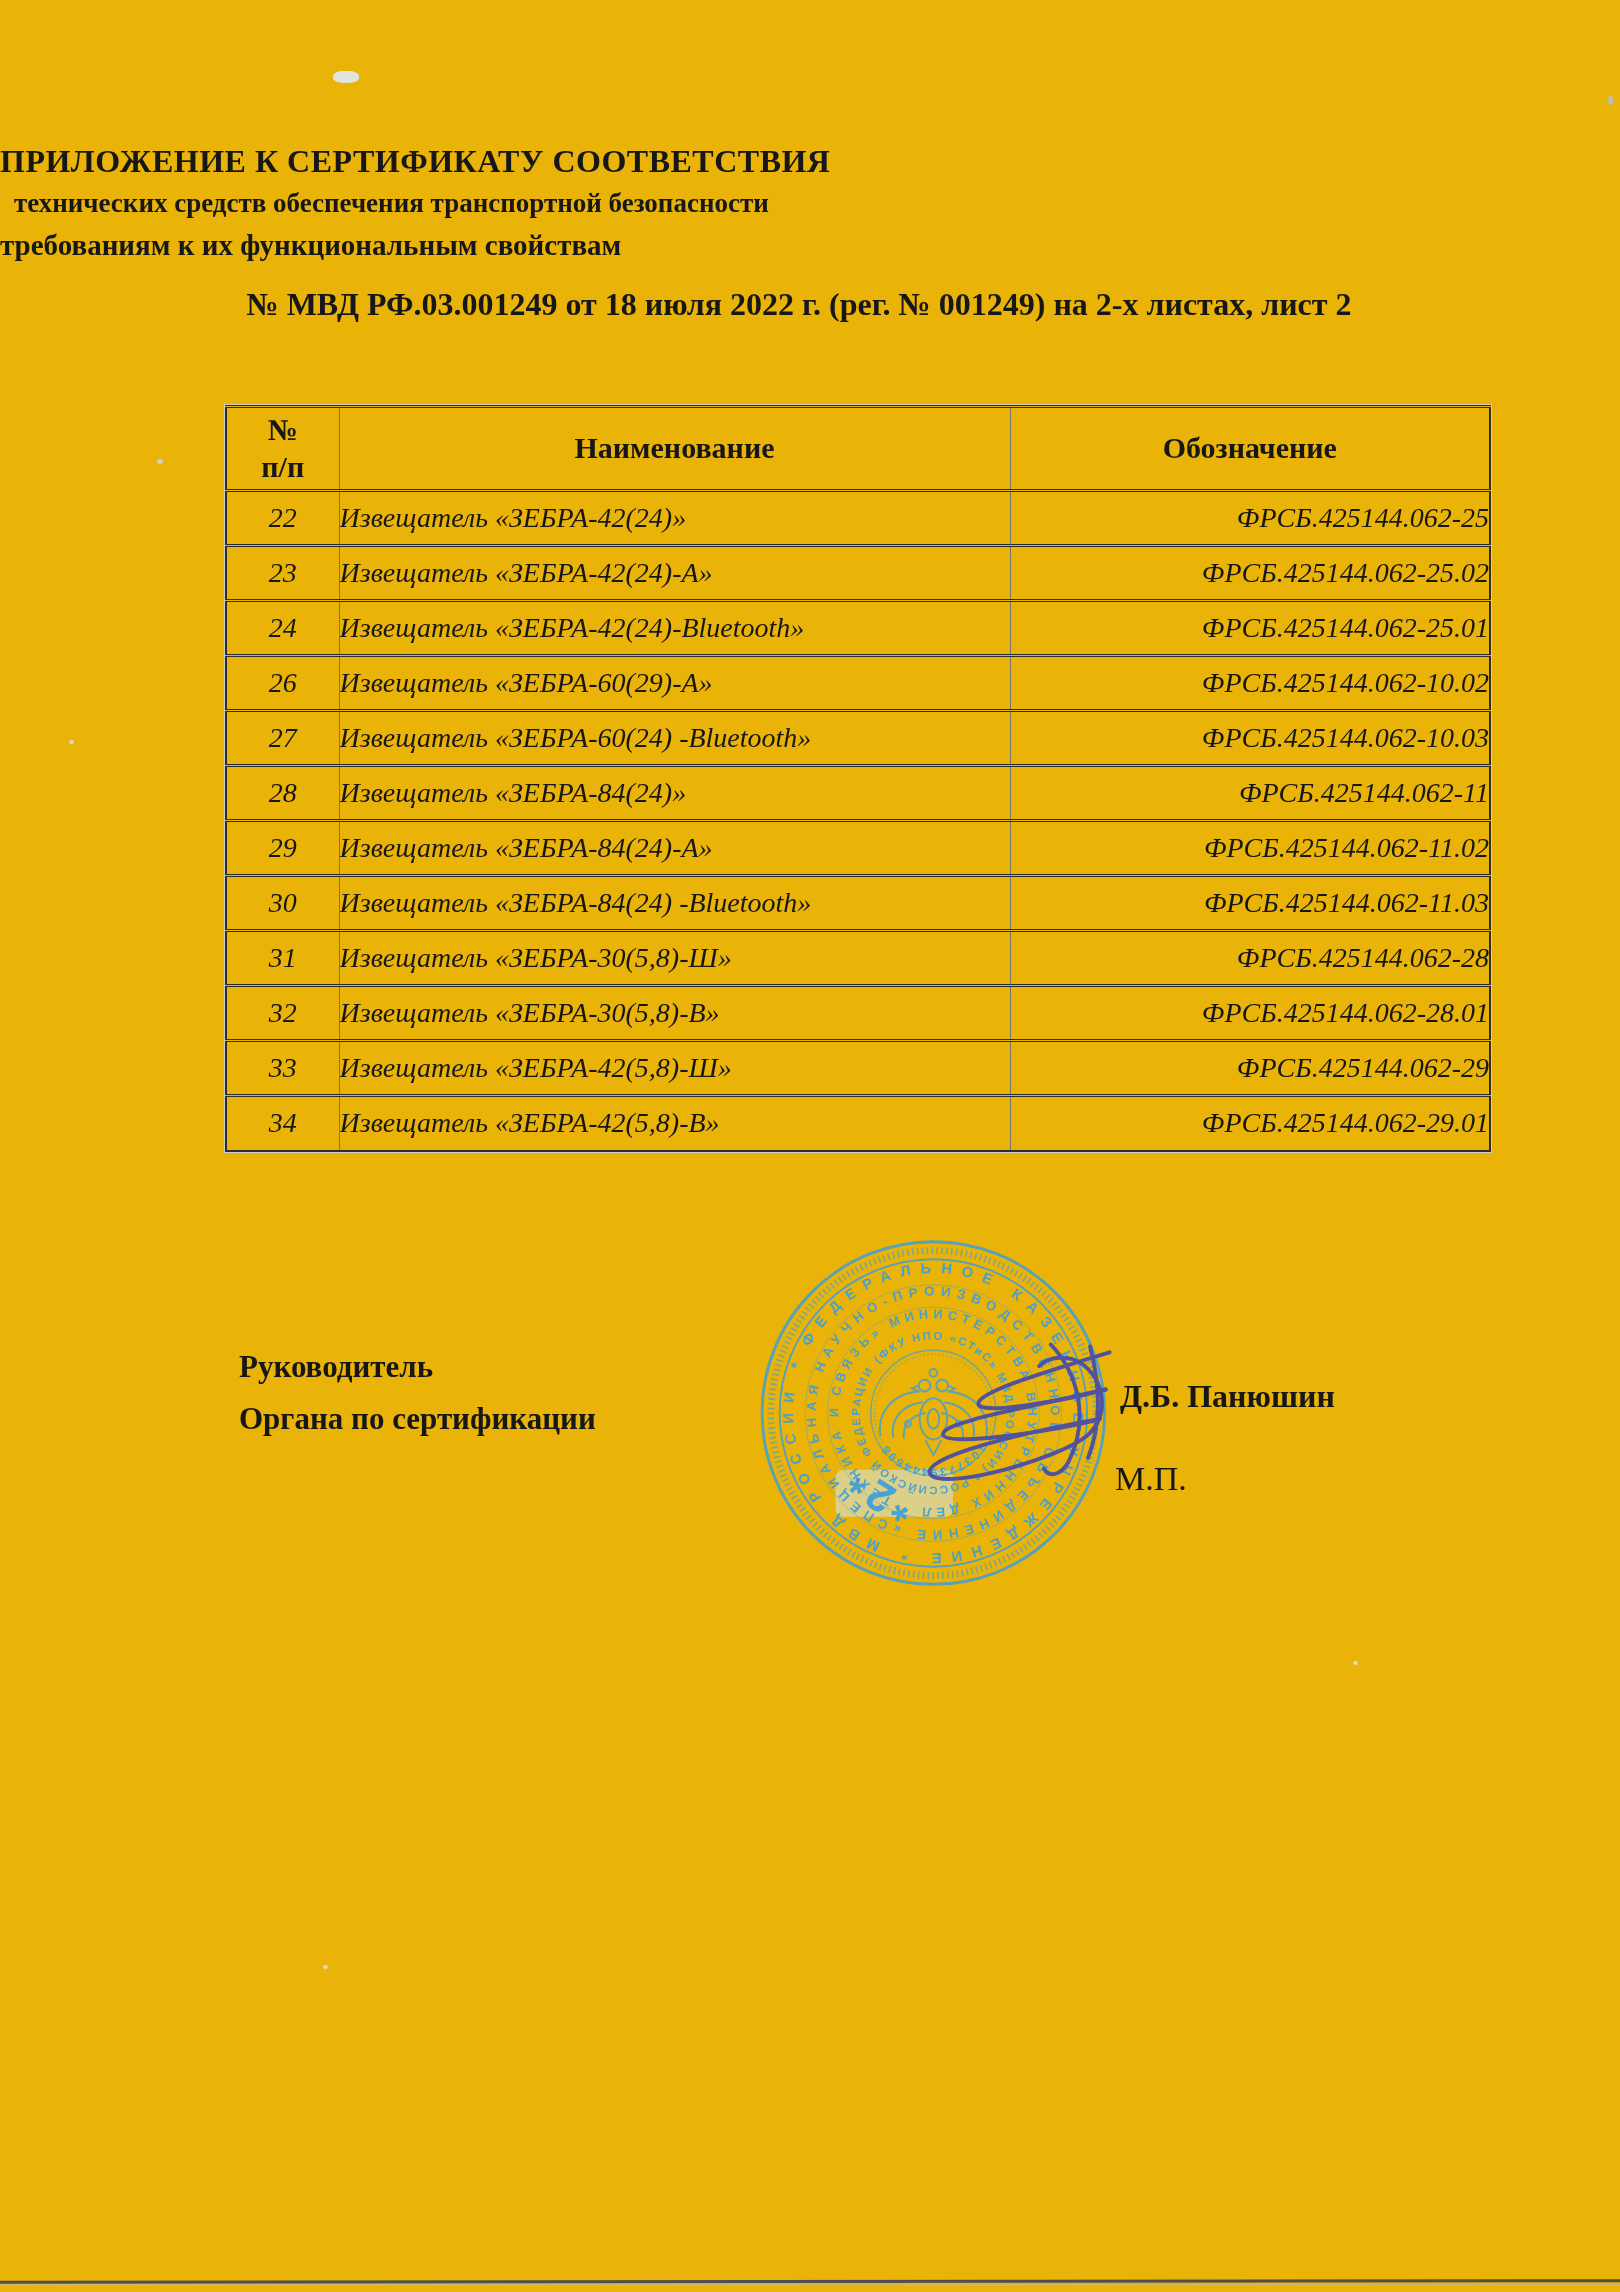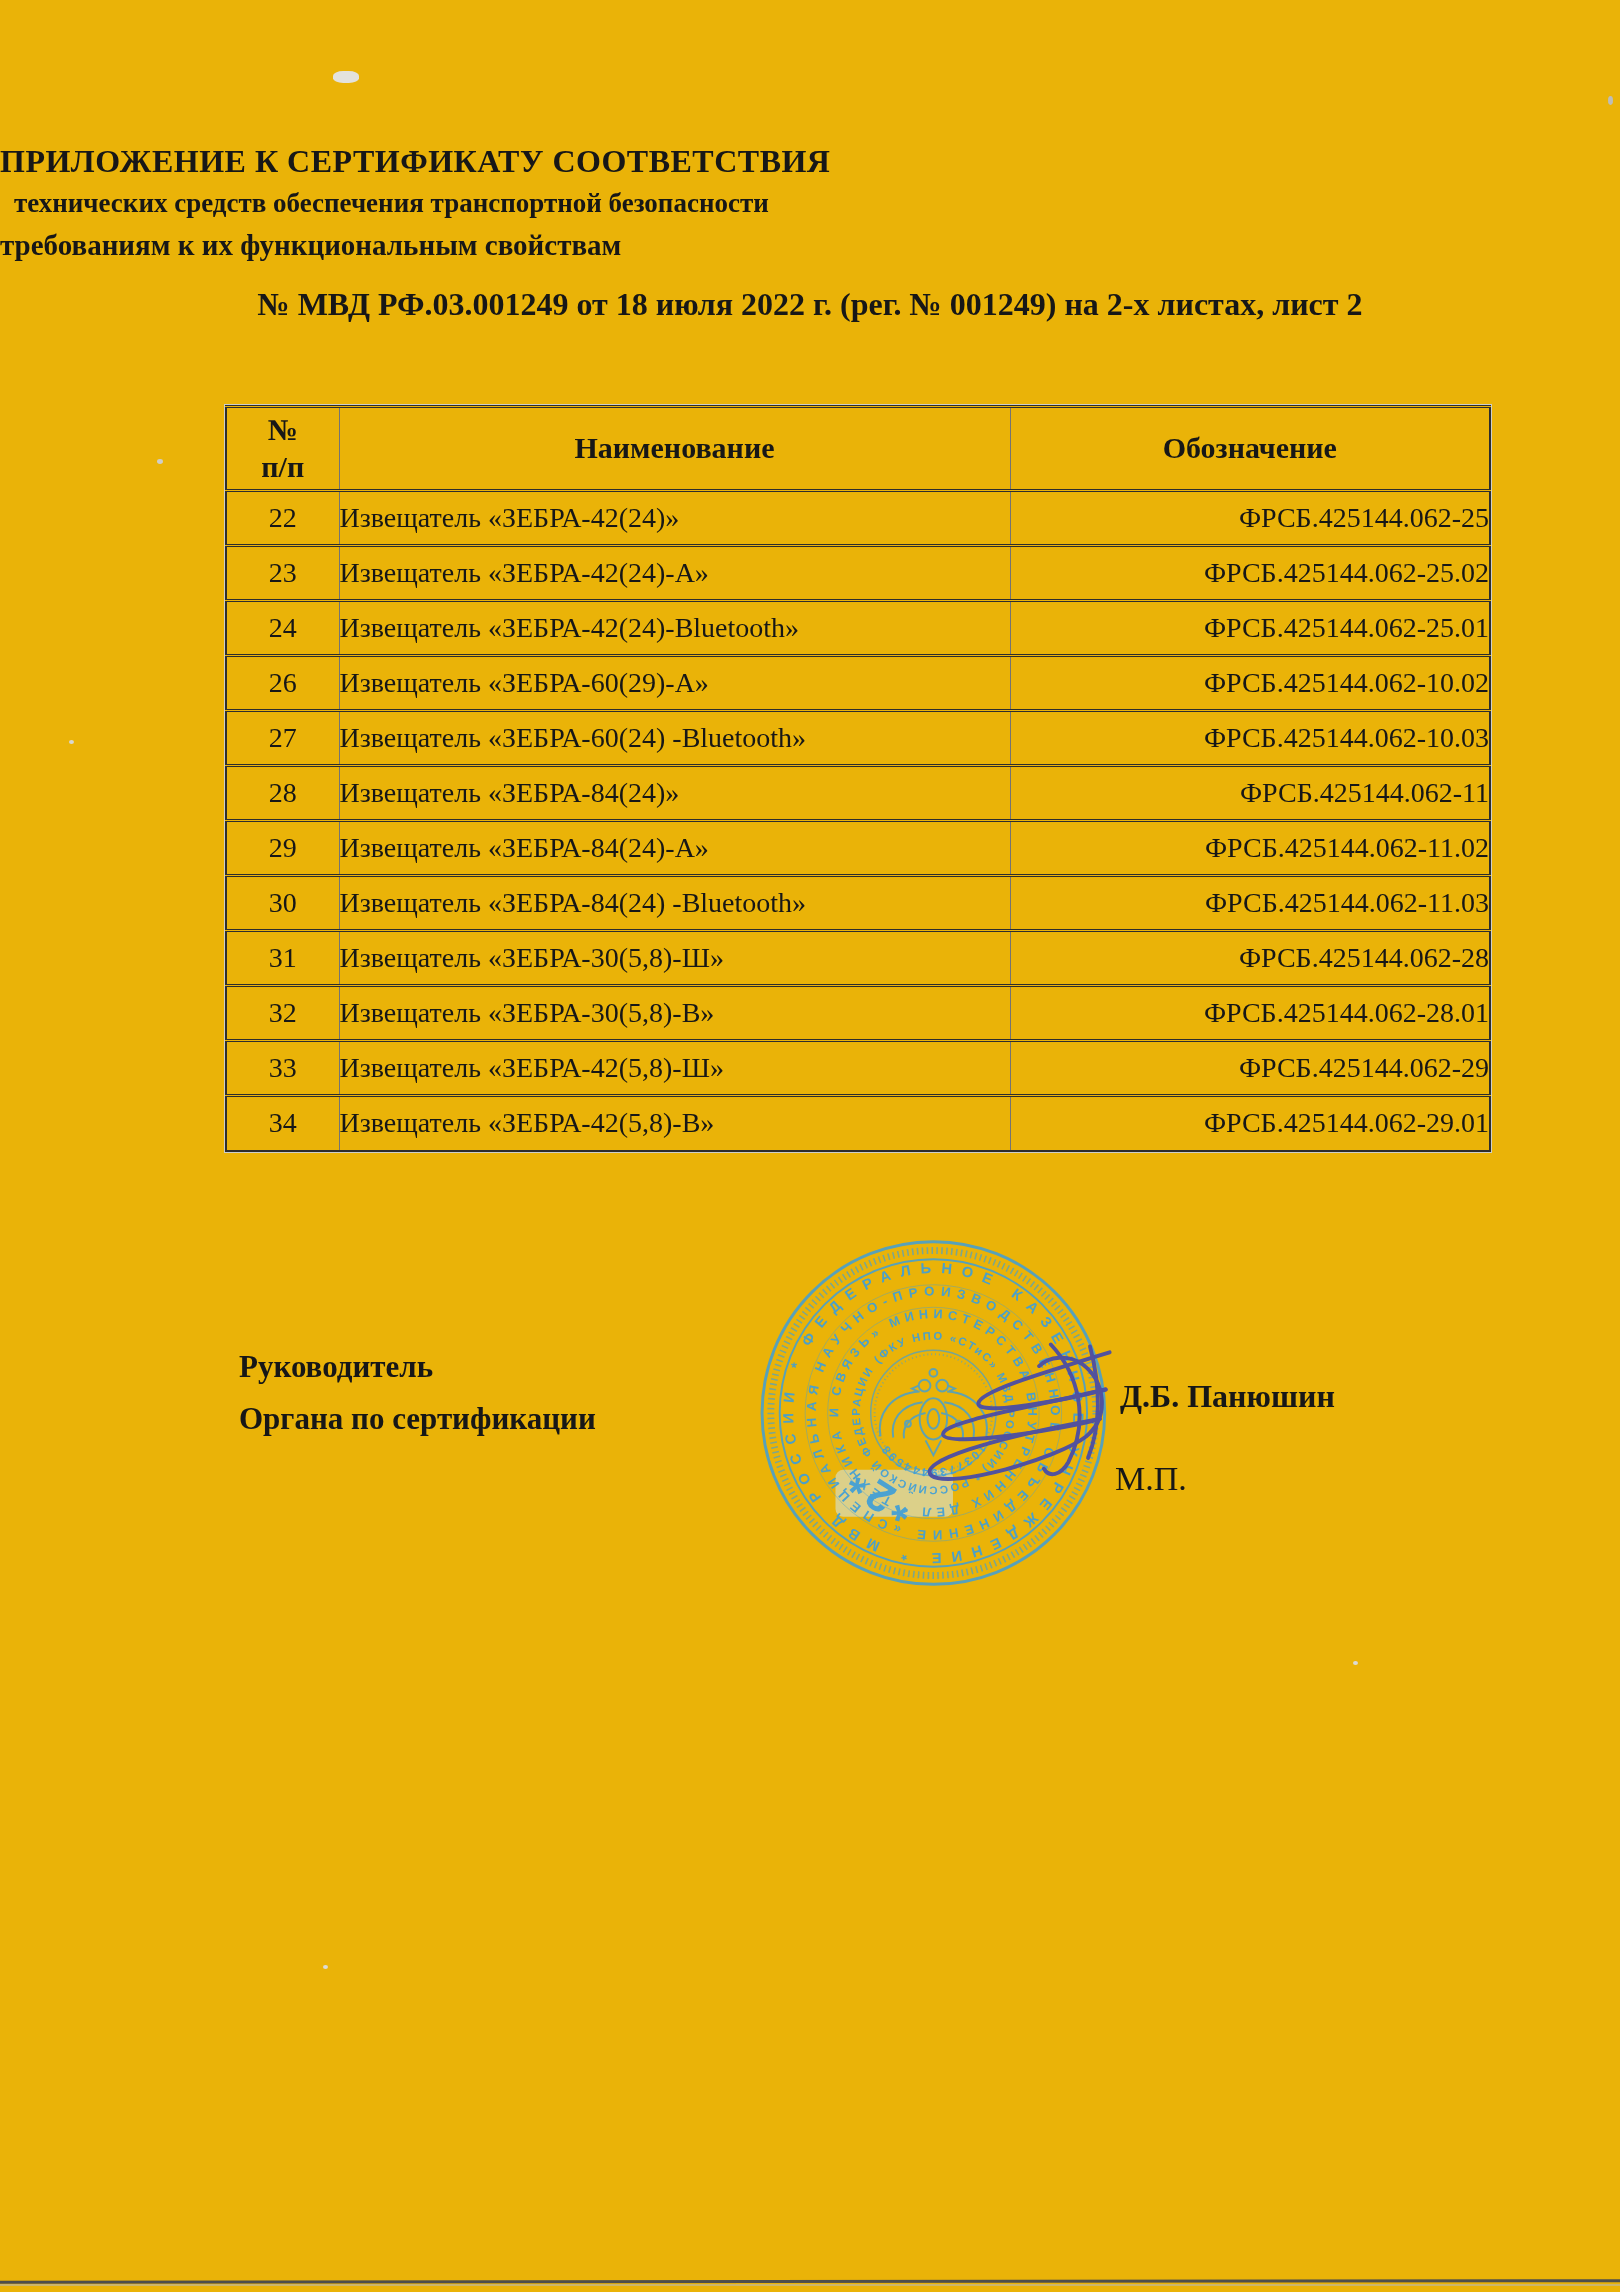--- a/index.html
+++ b/index.html
@@ -7,42 +7,42 @@
     position:relative;
     width:1620px;height:2293px;
     background:#eab308;
     font-family:"Liberation Serif", serif;
     color:#171717;
     overflow:hidden;
   }
   .title-line1{position:absolute;left:0;top:143px;width:100%;font-size:32px;font-weight:bold;letter-spacing:0.5px;}
   .title-line2{position:absolute;left:14px;top:188px;width:100%;font-size:27px;font-weight:bold;}
   .title-line3{position:absolute;left:0;top:229px;width:100%;font-size:29px;font-weight:bold;}
-  .doc-number{position:absolute;left:0;top:286px;width:1598px;text-align:center;font-size:32px;font-weight:bold;padding-left:11px;}
+  .doc-number{position:absolute;left:0;top:286px;width:1598px;text-align:center;font-size:32px;font-weight:bold;}
   
   table.cert{
     position:absolute;left:225px;top:405px;width:1264px;
     border-collapse:collapse;table-layout:fixed;
     font-size:28px;
   }
   table.cert col.c1{width:113px;}
   table.cert col.c2{width:671px;}
   table.cert col.c3{width:480px;}
   table.cert th, table.cert td{
     border-left:1px solid #737373;
     border-top:3.9px double #2d2d2d;
     padding:0;
     vertical-align:middle;
     overflow:hidden;
     white-space:nowrap;
   }
   table.cert{border:2.9px solid #2d2d2d;box-shadow:0 0 0 1px #cfcfc9;}
   table.cert th:first-child, table.cert td:first-child{border-left:none;}
   table.cert thead tr{height:84px;}
-  table.cert tbody tr{height:55px;}
+  table.cert tbody tr{height:55px;font-style:italic;}
   table.cert th{font-size:30px;font-weight:bold;text-align:center;line-height:1.22;}
   td.cell-num{text-align:center;}
   td.cell-name{padding-left:15.7px;text-align:left;}
   td.cell-code{padding-left:13.7px;text-align:right;margin-left:12px;}
   
   .sig-role{position:absolute;left:239px;top:1341px;font-size:31px;font-weight:bold;line-height:52px;}
   .signer-name{position:absolute;left:1120px;top:1378px;font-size:32px;font-weight:bold;}
   .seal-note{position:absolute;left:1115px;top:1460px;font-size:34px;}
   
   .stamp-svg{position:absolute;left:745px;top:1227px;width:412px;height:372px;}

